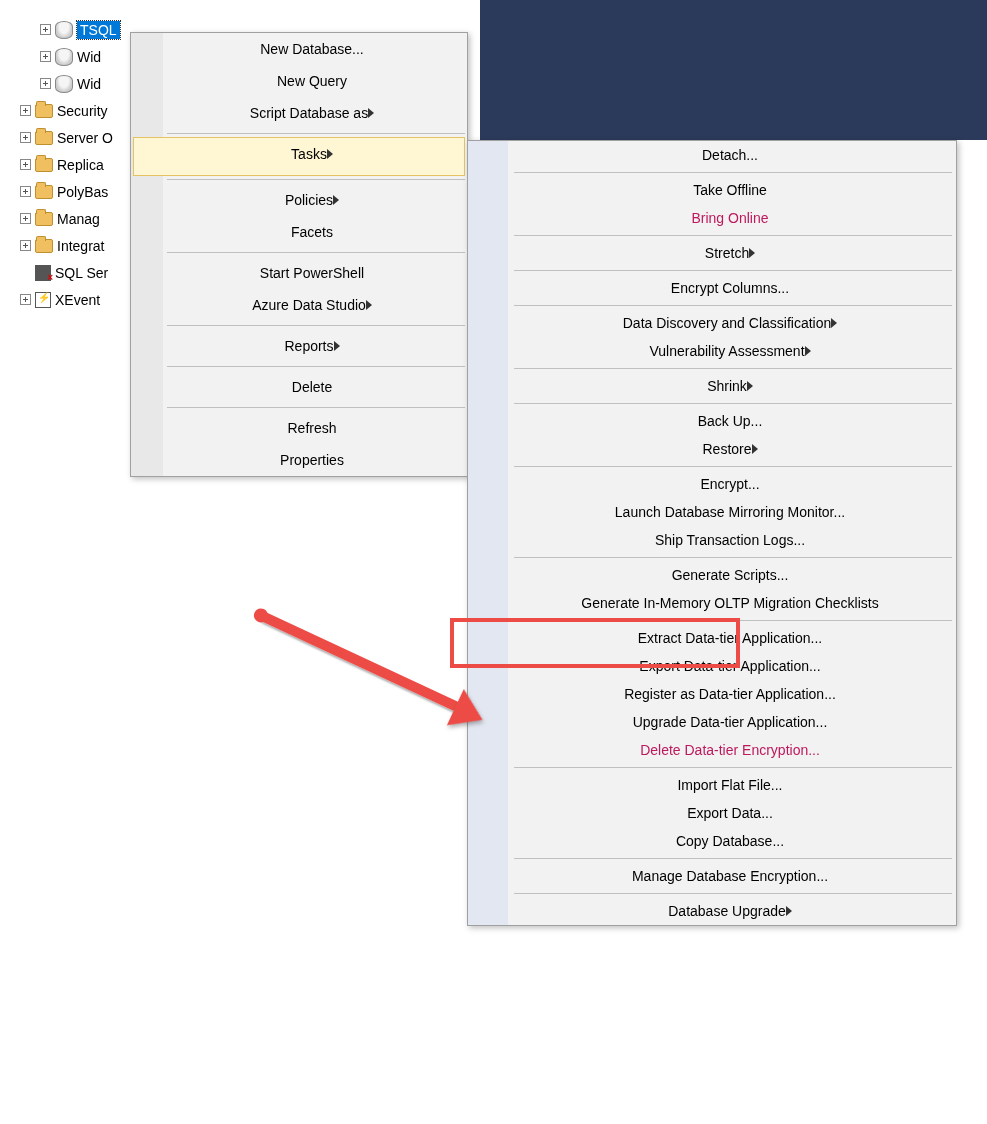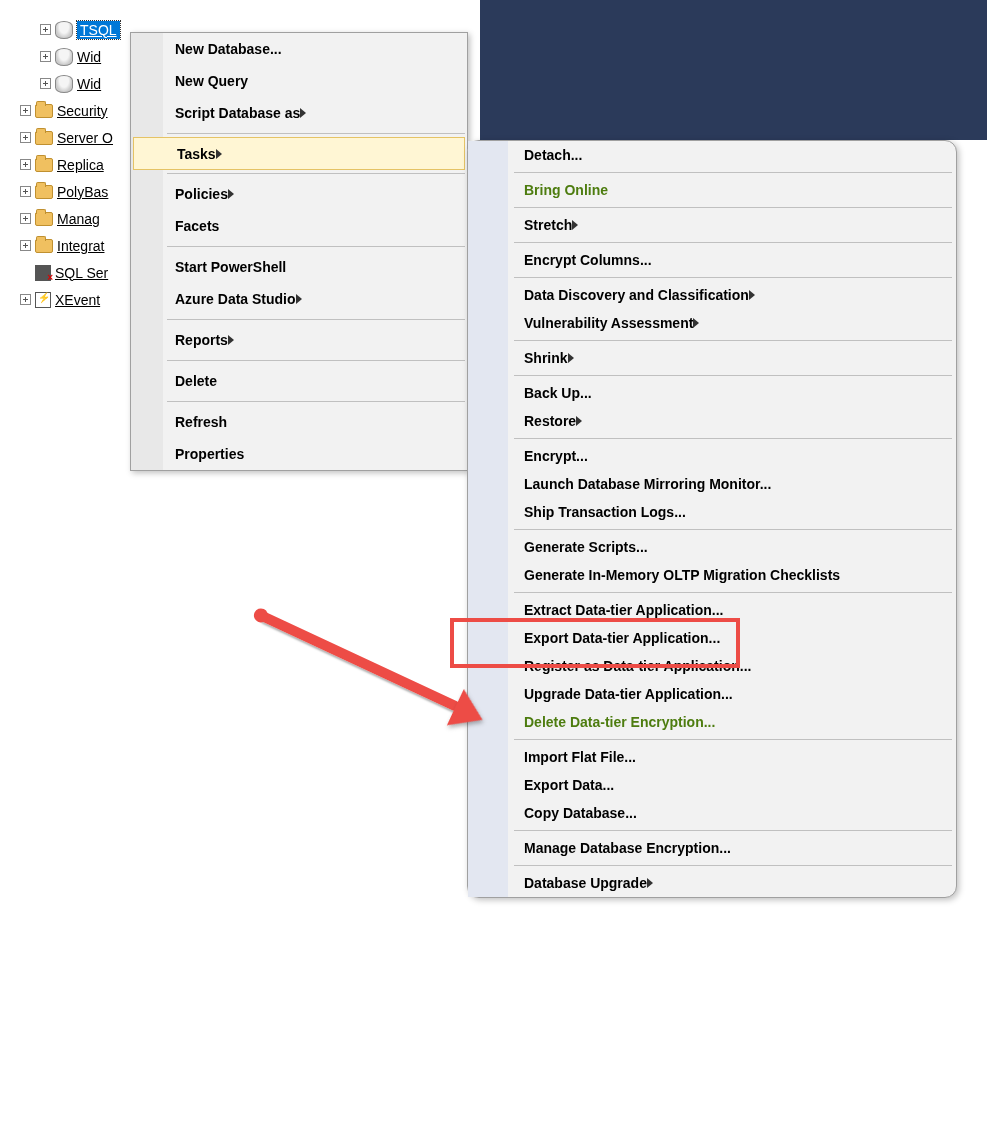--- a/index.html
+++ b/index.html
@@ -91,21 +91,20 @@
       position: relative;
     }
     .xevent-icon::after {
       content: "⚡";
       font-size: 10px;
       position: absolute;
       left: 2px; top: -1px;
     }
     .tree-label {
       color: #000;
-      text-decoration: underline;
     }
     .tree-label.selected {
       background: #0078d7;
       color: #fff;
       outline: 1px dotted #333;
       padding: 1px 3px;
     }
     .indent-0 { padding-left: 0; }
     .indent-1 { padding-left: 20px; }
 
@@ -126,61 +125,59 @@
       left: 0; top: 0; bottom: 0;
       width: 32px;
       background: #e8e8e8;
     }
     .menu-item {
       position: relative;
       padding: 8px 18px 8px 44px;
       color: #000;
       cursor: default;
       display: flex;
-      justify-content: flex-start;
+      justify-content: center;
       align-items: center;
-      font-weight: bold;
     }
     .menu-item.highlighted {
       background: #fff6d4;
       border: 1px solid #e5c365;
       margin: -1px 2px;
-      padding: 8px 17px 7px 43px;
+      padding: 8px 17px 13px 43px;
     }
     .menu-item .arrow {
       width: 0; height: 0;
       border-top: 5px solid transparent;
       border-bottom: 5px solid transparent;
       border-left: 6px solid #333;
     }
     .menu-sep {
       height: 1px;
       background: #c0c0c0;
       margin: 4px 2px 4px 36px;
     }
 
     
     .context-menu.sub {
       left: 467px;
       top: 140px;
       width: 490px;
-      border-radius: 12px;
     }
     .context-menu.sub .gutter {
       width: 40px;
       background: #e3e7f1;
     }
     .context-menu.sub .menu-item {
       padding: 6px 20px 6px 56px;
     }
     .context-menu.sub .menu-sep {
       margin: 3px 4px 3px 46px;
     }
     .menu-item.disabled {
-      color: #4d7c0f;
+      color: #be185d;
     }
 
     
     .red-box {
       position: absolute;
       left: 450px;
       top: 618px;
       width: 290px;
       height: 50px;
       border: 4px solid #ed4c46;
@@ -332,20 +329,23 @@
       <span>Properties</span>
     </div>
   </div>
 
 <div class="context-menu sub" id="sub-menu">
   <div class="gutter"></div>
 <div class="menu-item">
       <span>Detach...</span>
     </div>
     <div class="menu-sep"></div>
+    <div class="menu-item">
+      <span>Take Offline</span>
+    </div>
     <div class="menu-item disabled">
       <span>Bring Online</span>
     </div>
     <div class="menu-sep"></div>
     <div class="menu-item">
       <span>Stretch</span>
       <span class="arrow"></span>
     </div>
     <div class="menu-sep"></div>
     <div class="menu-item">

